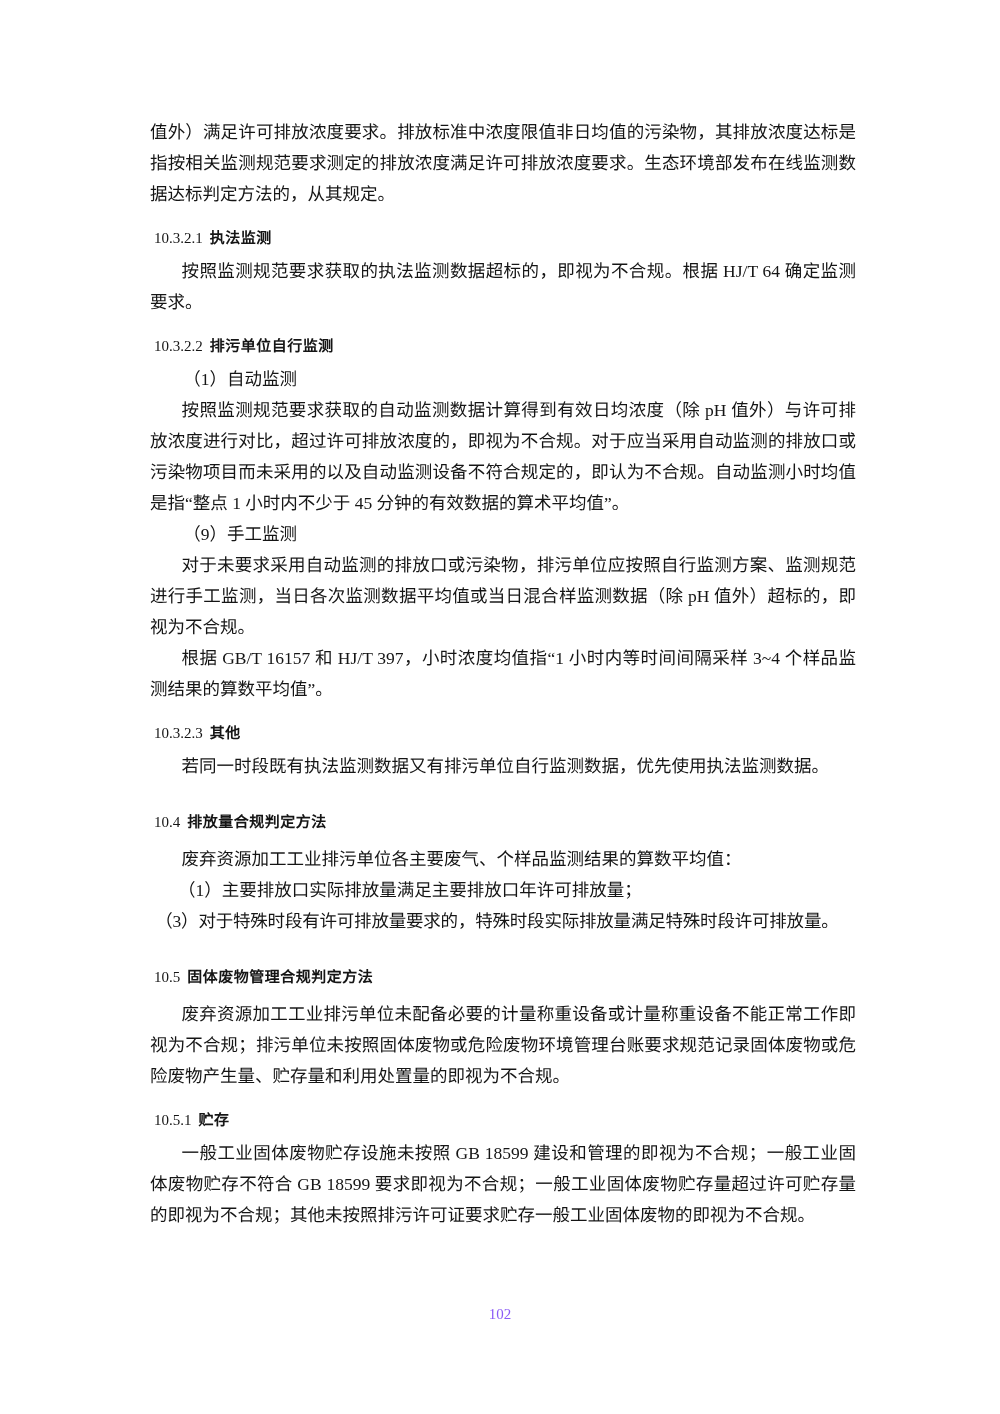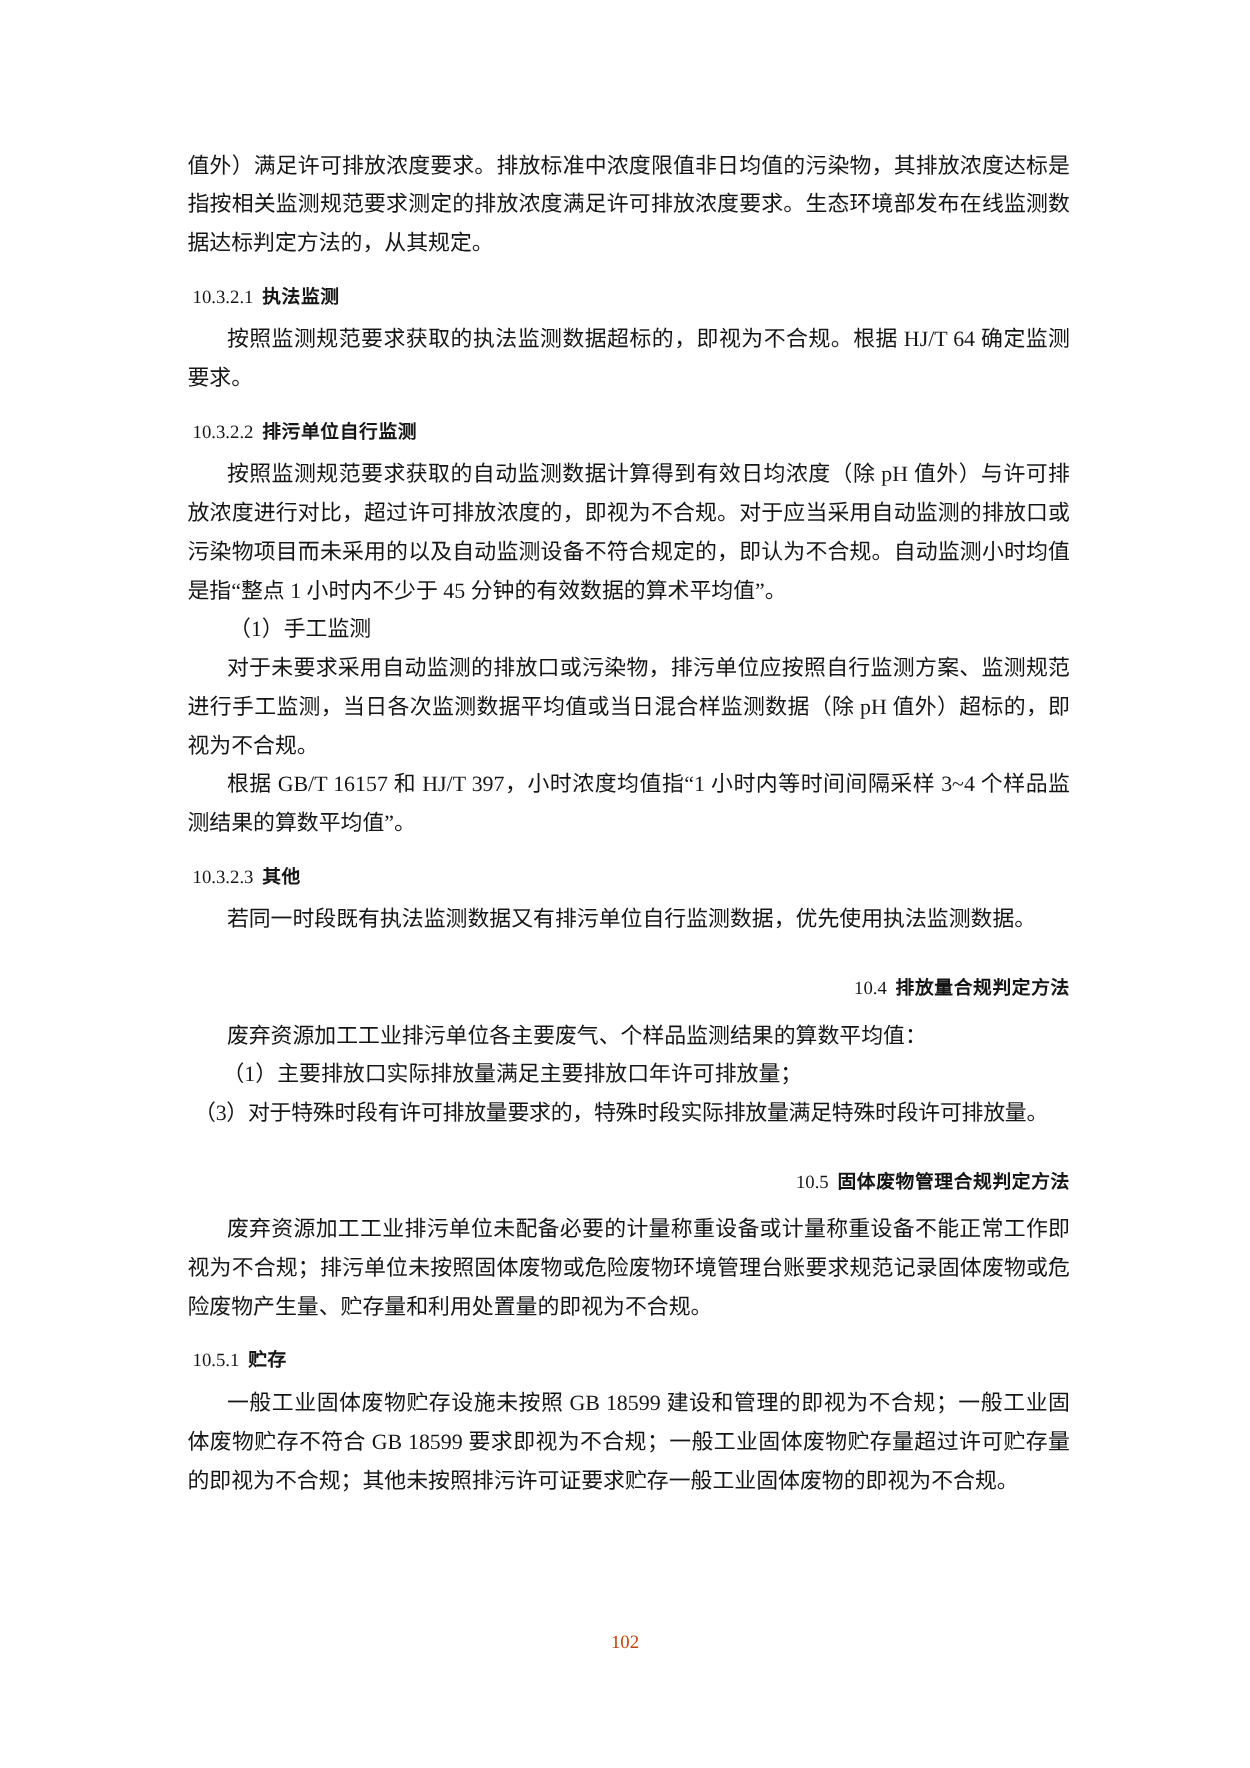--- a/index.html
+++ b/index.html
@@ -49,64 +49,64 @@
   .sec-h {
     margin: 12px 0 2px 4px;
     font-size: 15px;
     font-weight: normal;
     line-height: 31px;
     text-align: left;
     text-indent: 0;
   }
   .sec-h.lvl2 {
     margin: 24px 0 6px 4px;
-    text-align: right;
   }
   .sec-h .num {
     font-family: "Liberation Serif", "DejaVu Serif", serif;
     font-weight: normal;
     margin-right: 7px;
   }
   .sec-h .ttl {
     font-family: "Liberation Sans", "DejaVu Sans", sans-serif;
     font-weight: bold;
     letter-spacing: 0.5px;
   }
   .page-number {
     position: absolute;
     top: 1306px;
     left: 0;
     width: 100%;
     text-align: center;
     font-size: 15px;
-    color: #c2410c;
+    color: #8b5cf6;
   }
 </style>
 </head>
 <body>
 
 <div class="page">
   <div class="content">
 
     <p class="cont">值外）满足许可排放浓度要求。排放标准中浓度限值非日均值的污染物，其排放浓度达标是指按相关监测规范要求测定的排放浓度满足许可排放浓度要求。生态环境部发布在线监测数据达标判定方法的，从其规定。</p>
 
     <h3 class="sec-h">
       <span class="num">10.3.2.1</span><span class="ttl">执法监测</span>
     </h3>
 
     <p class="para">按照监测规范要求获取的执法监测数据超标的，即视为不合规。根据 HJ/T 64 确定监测要求。</p>
 
     <h3 class="sec-h">
       <span class="num">10.3.2.2</span><span class="ttl">排污单位自行监测</span>
     </h3>
 
+    <p class="subitem">（1）自动监测</p>
 
     <p class="para">按照监测规范要求获取的自动监测数据计算得到有效日均浓度（除 pH 值外）与许可排放浓度进行对比，超过许可排放浓度的，即视为不合规。对于应当采用自动监测的排放口或污染物项目而未采用的以及自动监测设备不符合规定的，即认为不合规。自动监测小时均值是指“整点 1 小时内不少于 45 分钟的有效数据的算术平均值”。</p>
 
-    <p class="subitem">（1）手工监测</p>
+    <p class="subitem">（9）手工监测</p>
 
     <p class="para">对于未要求采用自动监测的排放口或污染物，排污单位应按照自行监测方案、监测规范进行手工监测，当日各次监测数据平均值或当日混合样监测数据（除 pH 值外）超标的，即视为不合规。</p>
 
     <p class="para">根据 GB/T 16157 和 HJ/T 397，小时浓度均值指“1 小时内等时间间隔采样 3~4 个样品监测结果的算数平均值”。</p>
 
     <h3 class="sec-h">
       <span class="num">10.3.2.3</span><span class="ttl">其他</span>
     </h3>
 
     <p class="para">若同一时段既有执法监测数据又有排污单位自行监测数据，优先使用执法监测数据。</p>

